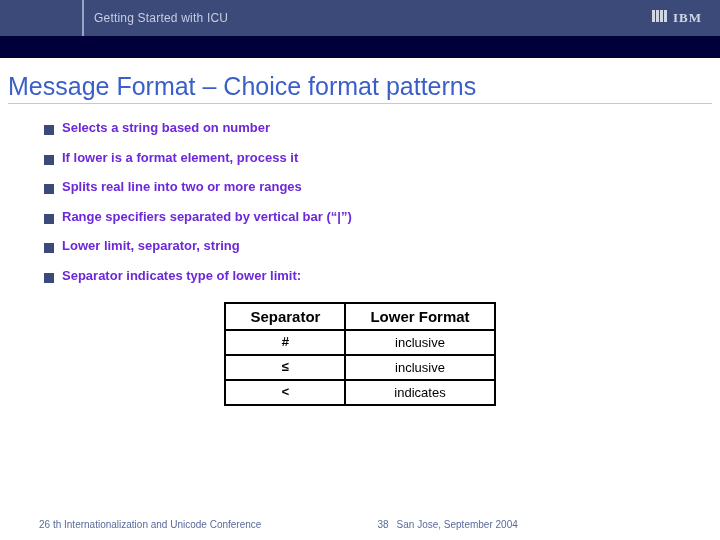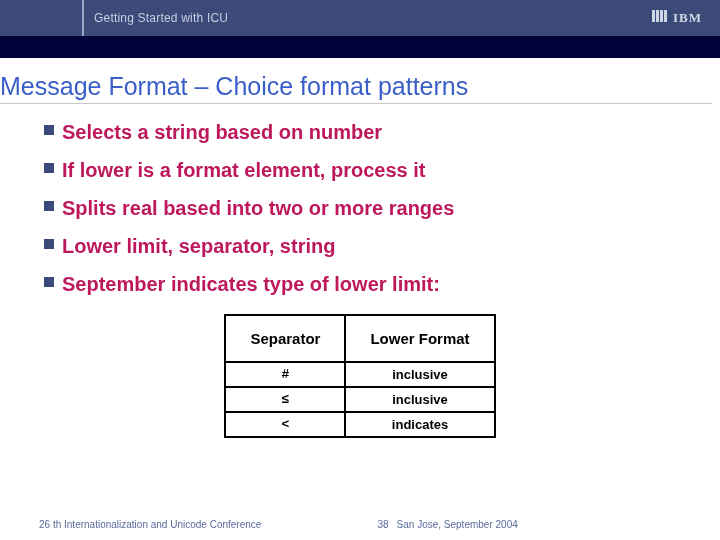--- a/index.html
+++ b/index.html
@@ -6,30 +6,30 @@
   html, body { width: 720px; height: 540px; overflow: hidden; background: #fff; font-family: Arial, Helvetica, sans-serif; }
   .slide { width: 720px; height: 540px; position: relative; display: flex; flex-direction: column; }
   .topbar { background: #3b4a78; height: 36px; display: flex; align-items: center; padding: 0 18px 0 0; }
   .topbar-left { width: 84px; height: 100%; border-right: 2px solid #9aa5c2; }
   .topbar-title { color: #c7cee3; font-size: 12px; padding-left: 10px; letter-spacing: 0.2px; flex: 1; }
   .logo { display: flex; gap: 2px; align-items: flex-start; }
   .logo-bars { display: flex; gap: 1px; margin-right: 4px; }
   .logo-bars span { display: inline-block; width: 3px; height: 12px; background: #cfd6e6; }
   .logo-text { color: #cfd6e6; font-weight: bold; font-size: 13px; letter-spacing: 1px; font-family: "Times New Roman", serif; }
   .dark-strip { background: #00003a; height: 22px; }
-  .title-wrap { padding: 14px 8px 4px 0; }
+  .title-wrap { padding: 14px 8px 4px 8px; }
   .title { color: #3b5fc9; font-size: 25px; font-weight: 400; border-bottom: 1px solid #c8c8c8; padding-bottom: 2px; }
   .bullets { padding: 12px 20px 0 44px; }
   .bullet { display: flex; align-items: flex-start; gap: 8px; margin-bottom: 14px; }
   .bullet .marker { width: 10px; height: 10px; background: #3b4a78; margin-top: 5px; flex: none; }
-  .bullet .text { font-size: 20px; font-weight: bold; color: #be185d; line-height: 1.2; }
+  .bullet .text { font-size: 13px; font-weight: bold; color: #6d28d9; line-height: 1.2; }
   .table-wrap { margin: 4px 0 0 0; display: flex; justify-content: center; }
   table { border-collapse: collapse; }
-  th, td { border: 2px solid #000; text-align: center; font-weight: bold; }
-  th { font-size: 15px; font-weight: bold; padding: 14px 24px; }
+  th, td { border: 2px solid #000; text-align: center; }
+  th { font-size: 15px; font-weight: bold; padding: 4px 24px; }
   td { font-size: 13px; padding: 4px 24px; }
   td.sep { font-family: "Courier New", monospace; font-weight: bold; }
   .footer { position: absolute; bottom: 10px; left: 0; width: 100%; display: flex; align-items: center; font-size: 10px; color: #5a6b9c; padding: 0 16px; margin-left: 23px; }
   .footer .f-left { flex: 1; text-align: left; }
   .footer .f-mid { flex: 0 0 auto; text-align: right; padding: 0 8px; }
   .footer .f-right { flex: 1; text-align: left; }
 </style>
 </head>
 <body>
 
@@ -58,29 +58,33 @@
     <div class="bullet">
       <span class="marker"></span>
       <span class="text">Selects a string based on number</span>
     </div>
     <div class="bullet">
       <span class="marker"></span>
       <span class="text">If lower is a format element, process it</span>
     </div>
     <div class="bullet">
       <span class="marker"></span>
-      <span class="text">Splits real based into two or more ranges</span>
+      <span class="text">Splits real line into two or more ranges</span>
+    </div>
+    <div class="bullet">
+      <span class="marker"></span>
+      <span class="text">Range specifiers separated by vertical bar (“|”)</span>
     </div>
     <div class="bullet">
       <span class="marker"></span>
       <span class="text">Lower limit, separator, string</span>
     </div>
     <div class="bullet">
       <span class="marker"></span>
-      <span class="text">September indicates type of lower limit:</span>
+      <span class="text">Separator indicates type of lower limit:</span>
     </div>
   </div>
 
   <div class="table-wrap">
     <table>
       <thead>
         <tr>
           <th>Separator</th>
           <th>Lower Format</th>
         </tr>

